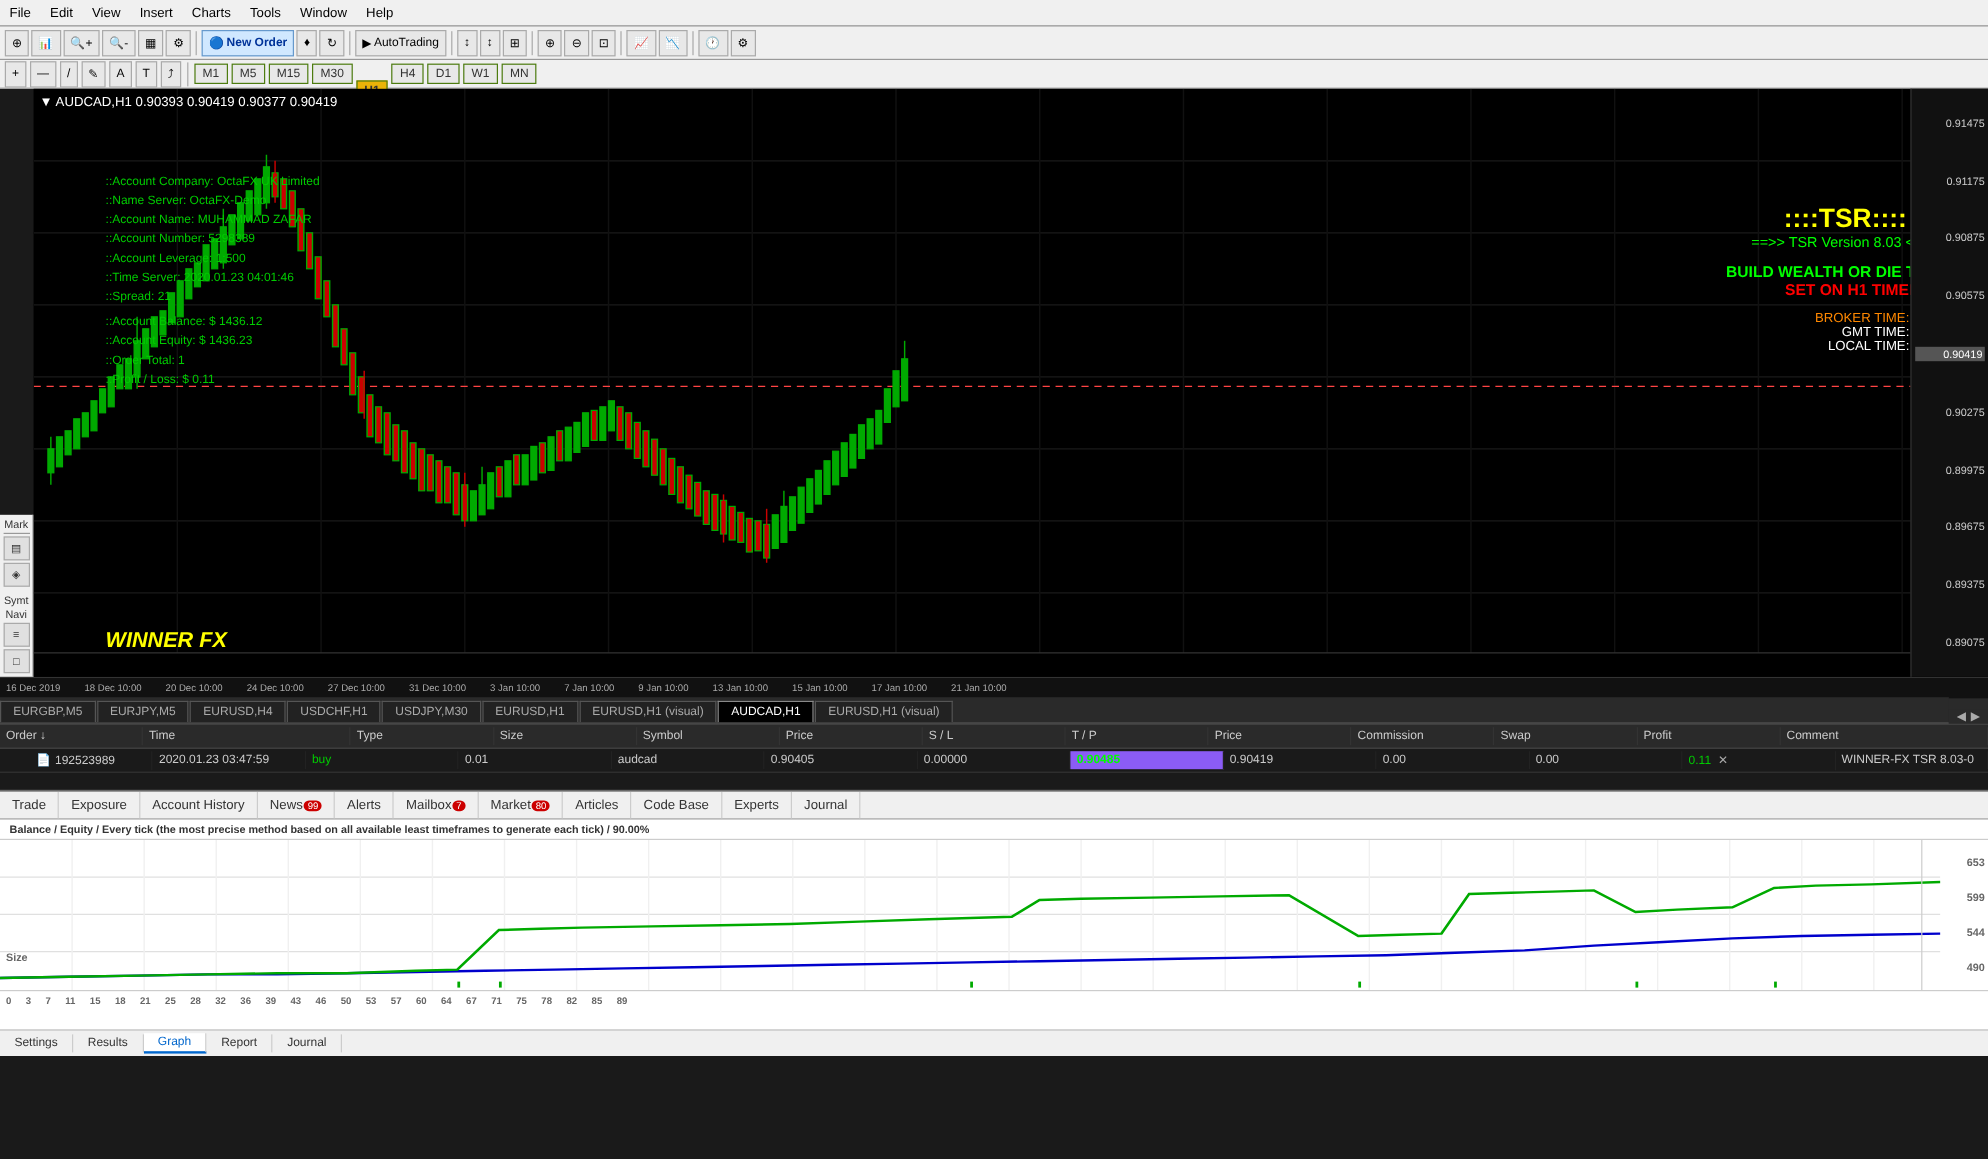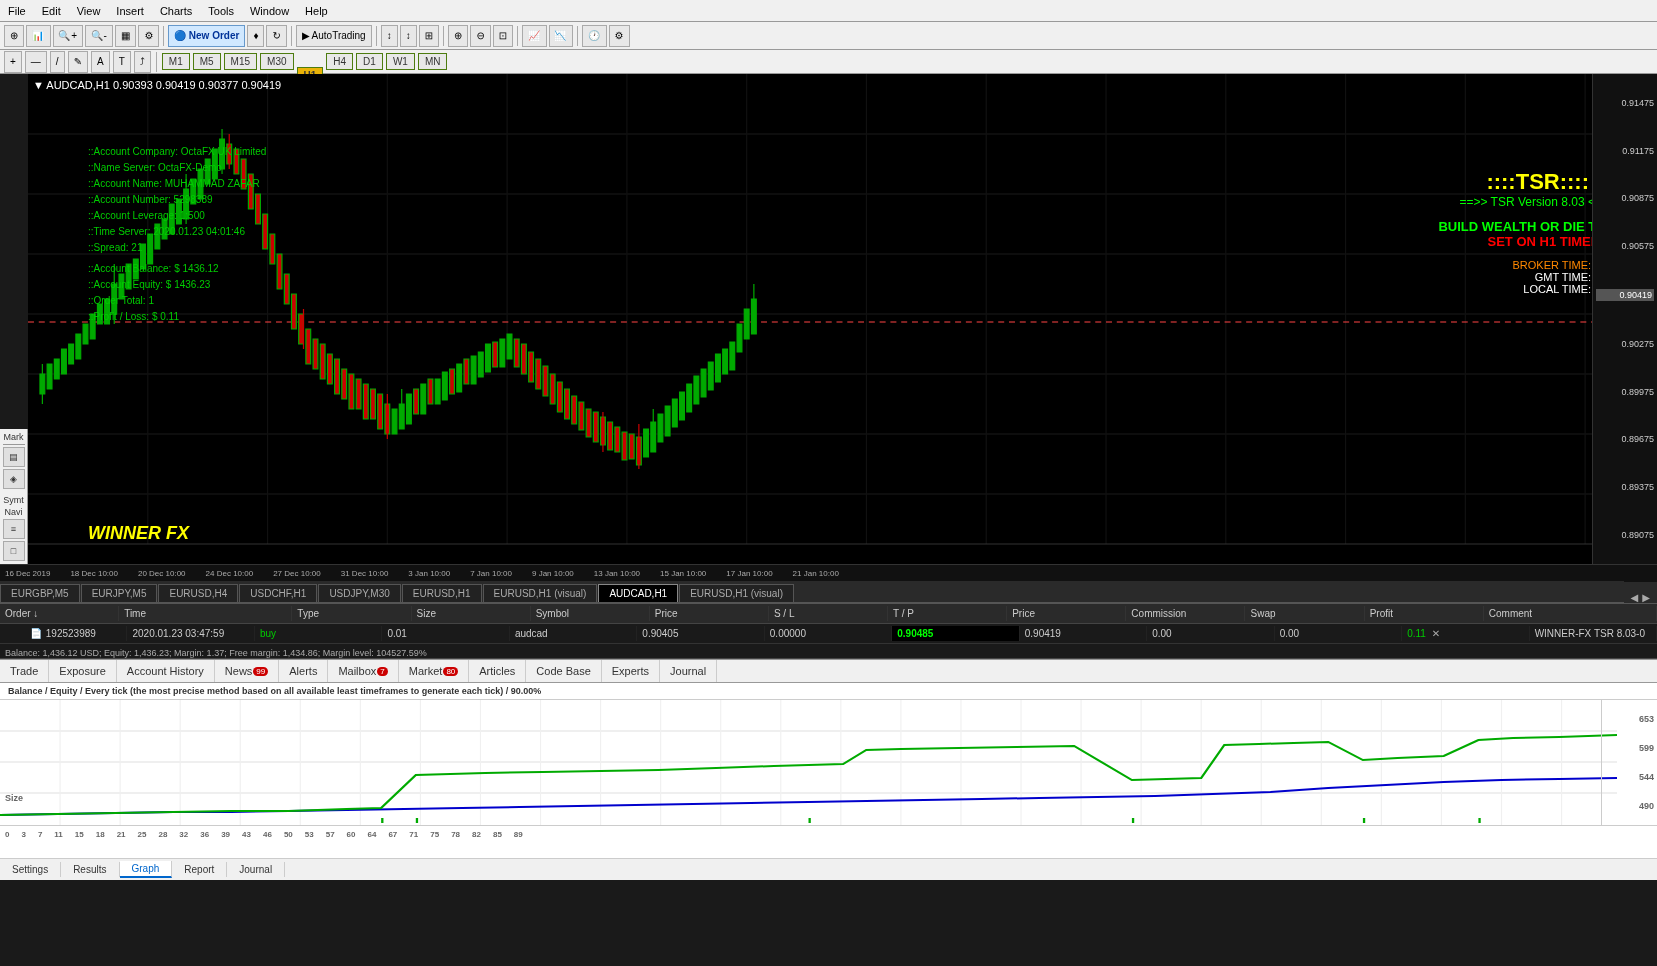--- a/index.html
+++ b/index.html
@@ -54,21 +54,21 @@
 
     
     #order-panel { background: #1a1a1a; height: 55px; overflow: hidden; }
     #order-header { background: #2a2a2a; height: 20px; display: flex; align-items: center; border-bottom: 1px solid #444; }
     .col-header { color: #ccc; font-size: 10px; padding: 2px 5px; flex: 1; border-right: 1px solid #333; cursor: pointer; }
     .col-header.wide { flex: 1.5; }
     #order-row { display: flex; align-items: center; height: 20px; border-bottom: 1px solid #333; }
     .order-cell { color: #ccc; font-size: 10px; padding: 2px 5px; flex: 1; border-right: 1px solid #222; overflow: hidden; white-space: nowrap; }
     .order-cell.buy { color: #00cc00; }
     .order-cell.profit { color: #00cc00; }
-    .order-cell.highlight { background: #000000; color: #00ff00; font-weight: bold; }
+    .order-cell.highlight { background: #8b5cf6; color: #00ff00; font-weight: bold; }
     #balance-row { display: flex; align-items: center; height: 18px; }
     .balance-cell { color: #aaa; font-size: 9px; padding: 1px 5px; }
 
     
     #bottom-tabs { background: #f0f0f0; height: 24px; display: flex; align-items: center; border-top: 1px solid #999; border-bottom: 1px solid #999; }
     .bottom-tab { padding: 3px 10px; font-size: 11px; color: #333; cursor: pointer; border-right: 1px solid #ccc; height: 100%; display: flex; align-items: center; }
     .bottom-tab .badge { background: #cc0000; color: #fff; border-radius: 8px; font-size: 8px; padding: 0 3px; margin-left: 1px; }
 
     
     #graph-panel { background: #fff; flex: 1; position: relative; overflow: hidden; height: 175px; font-weight: bold; }
@@ -443,23 +443,20 @@
     <div class="order-cell">0.00000</div>
     <div class="order-cell highlight">0.90485</div>
     <div class="order-cell">0.90419</div>
     <div class="order-cell">0.00</div>
     <div class="order-cell">0.00</div>
     <div class="order-cell profit">
       <span>0.11</span>
       <span style="color:#aaa; margin-left:3px;">✕</span>
     </div>
     <div class="order-cell wide">WINNER-FX TSR 8.03-0</div>
-  </div>
-  <div id="balance-row">
-    <div class="balance-cell">Balance: 1,436.12 USD;  Equity: 1,436.23;  Margin: 1.37;  Free margin: 1,434.86;  Margin level: 104527.59%</div>
   </div>
 </div>
 
 <div id="bottom-tabs">
   <div class="bottom-tab">Trade</div>
   <div class="bottom-tab">Exposure</div>
   <div class="bottom-tab">Account History</div>
   <div class="bottom-tab">News<span class="badge">99</span></div>
   <div class="bottom-tab">Alerts</div>
   <div class="bottom-tab">Mailbox<span class="badge">7</span></div>

